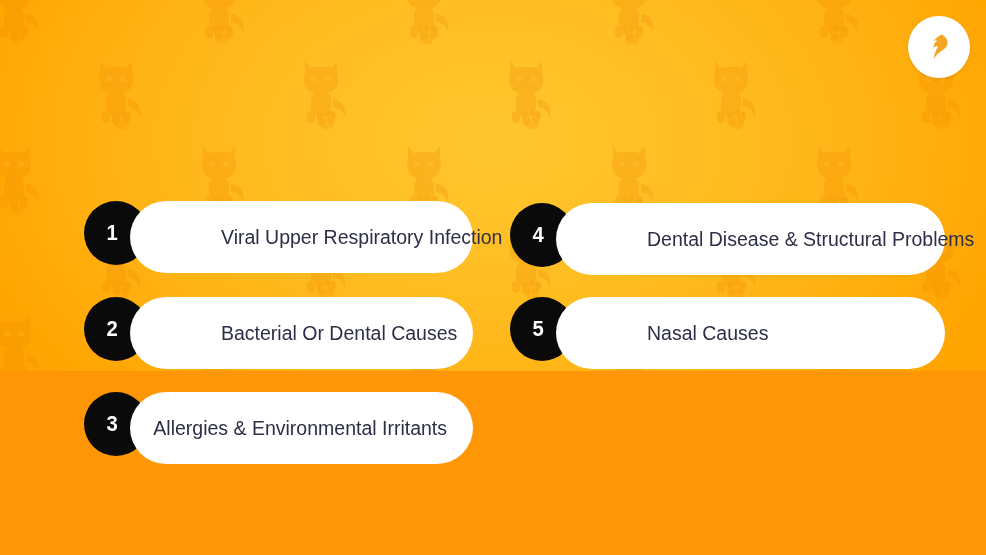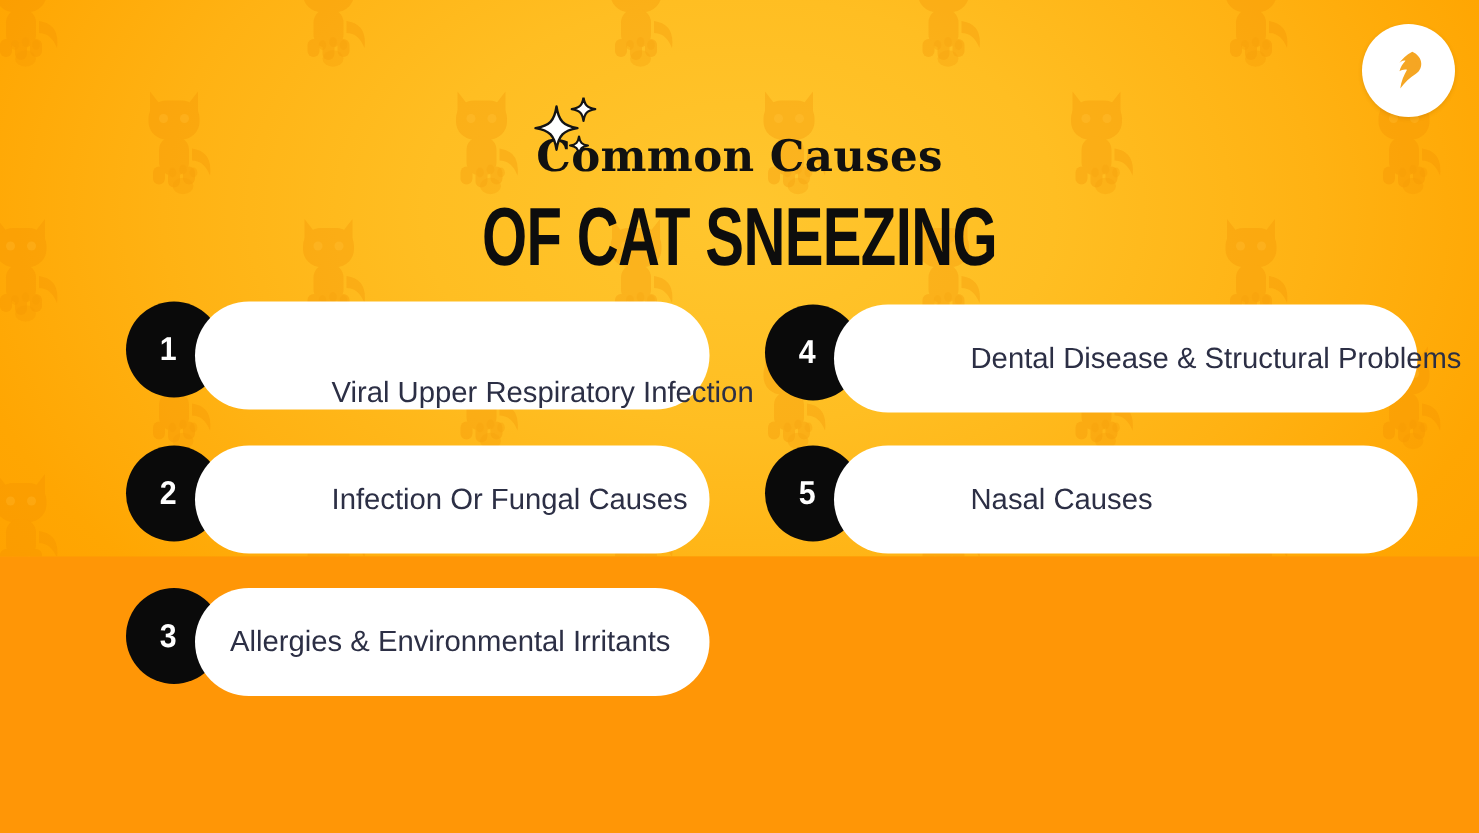--- a/index.html
+++ b/index.html
@@ -156,21 +156,21 @@
     white-space: nowrap;
   }
 
   
   .row-1 { left: 84px;  top: 201px; }
   .row-2 { left: 84px;  top: 297px; }
   .row-3 { left: 84px;  top: 392px; }
   .row-4 { left: 510px; top: 203px; }
   .row-5 { left: 510px; top: 297px; }
 
-  .row-1 .cause-pill { width: 343px; align-items: flex-end; }
+  .row-1 .cause-pill { width: 343px; }
   .row-2 .cause-pill { width: 343px; }
   .row-3 .cause-pill { width: 343px; justify-content: flex-end; }
   .row-4 .cause-pill { width: 389px; text-align: right; }
   .row-5 .cause-pill { width: 389px; }
 </style>
 </head>
 <body>
 
 <div id="infographic">
 
@@ -268,49 +268,35 @@
       <svg width="36" height="36" viewBox="0 0 36 36" xmlns="http://www.w3.org/2000/svg">
         <path d="M20.5 5.5 C16.5 7.5 13.5 10.5 11.5 13.5 C12.5 12 14.5 11 16 11.5
                  C14 13.5 12.5 16 12 18.5 C13.5 17.5 15.5 17 17 17.5
                  C15 21 13 25.5 12.5 30 C15.5 26 19 22.5 22.5 20.5
                  C25 19 26.5 16.5 26.5 13.5 C26.5 10 24 7 20.5 5.5 Z" fill="#F5A623"></path>
         <path d="M21 7.5 C22.8 9 24 11 24 13.5 C24 15.8 22.8 17.6 21 18.8" fill="none" stroke="#F5A623" stroke-width="1.6" stroke-linecap="round"></path>
       </svg>
     </span>
   </div>
 
-  <div class="heading">
-    <div class="sparkle-wrap">
-      <svg width="56" height="50" viewBox="0 0 56 50" xmlns="http://www.w3.org/2000/svg">
-        <path d="M16 6 C17.4 15.6 20.6 18.8 30 20.4 C20.6 22 17.4 25.2 16 34.8
-                 C14.6 25.2 11.4 22 2 20.4 C11.4 18.8 14.6 15.6 16 6 Z" fill="#FFFFFF" stroke="#141414" stroke-width="1.6" stroke-linejoin="round"></path>
-        <path d="M34 0 C34.8 5.2 36.6 7 41.8 7.8 C36.6 8.6 34.8 10.4 34 15.6
-                 C33.2 10.4 31.4 8.6 26.2 7.8 C31.4 7 33.2 5.2 34 0 Z" fill="#FFFFFF" stroke="#141414" stroke-width="1.5" stroke-linejoin="round"></path>
-        <path d="M31 26 C31.6 30 33 31.4 37 32 C33 32.6 31.6 34 31 38
-                 C30.4 34 29 32.6 25 32 C29 31.4 30.4 30 31 26 Z" fill="#FFFFFF" stroke="#141414" stroke-width="1.4" stroke-linejoin="round"></path>
-      </svg>
-    </div>
-    <h2 class="script-title">Common Causes</h2>
-    <h1 class="main-title">OF CAT SNEEZING</h1>
-  </div>
 
   <div class="causes">
 
     <div class="cause-item row-1">
       <div class="cause-pill">
         <span class="cause-label">Viral Upper Respiratory Infection</span>
       </div>
       <div class="cause-badge">
         <span class="cause-badge-num">1</span>
       </div>
     </div>
 
     <div class="cause-item row-2">
       <div class="cause-pill">
-        <span class="cause-label">Infection Or Fungal Causes</span>
+        <span class="cause-label">Bacterial Or Dental Causes</span>
       </div>
       <div class="cause-badge">
         <span class="cause-badge-num">2</span>
       </div>
     </div>
 
     <div class="cause-item row-3">
       <div class="cause-pill">
         <span class="cause-label">Allergies &amp; Environmental Irritants</span>
       </div>

